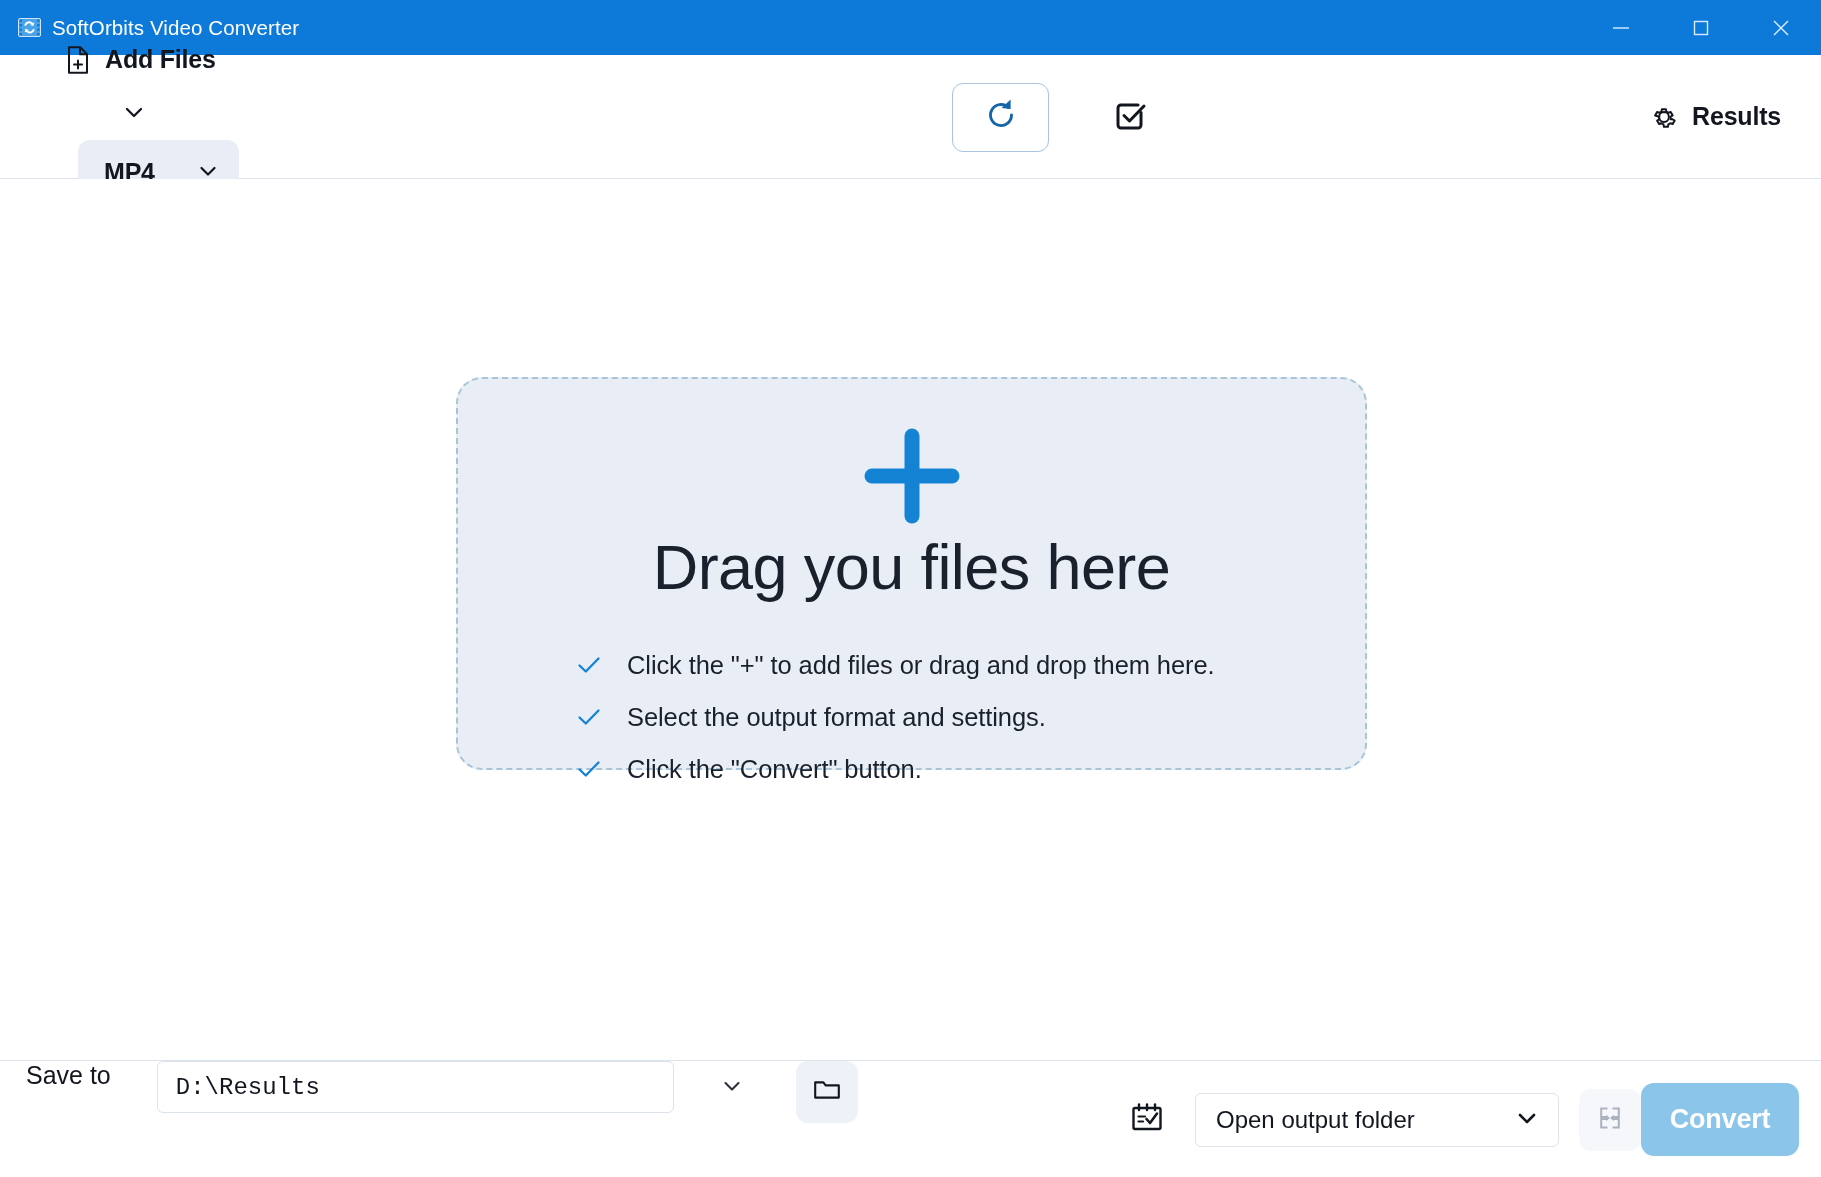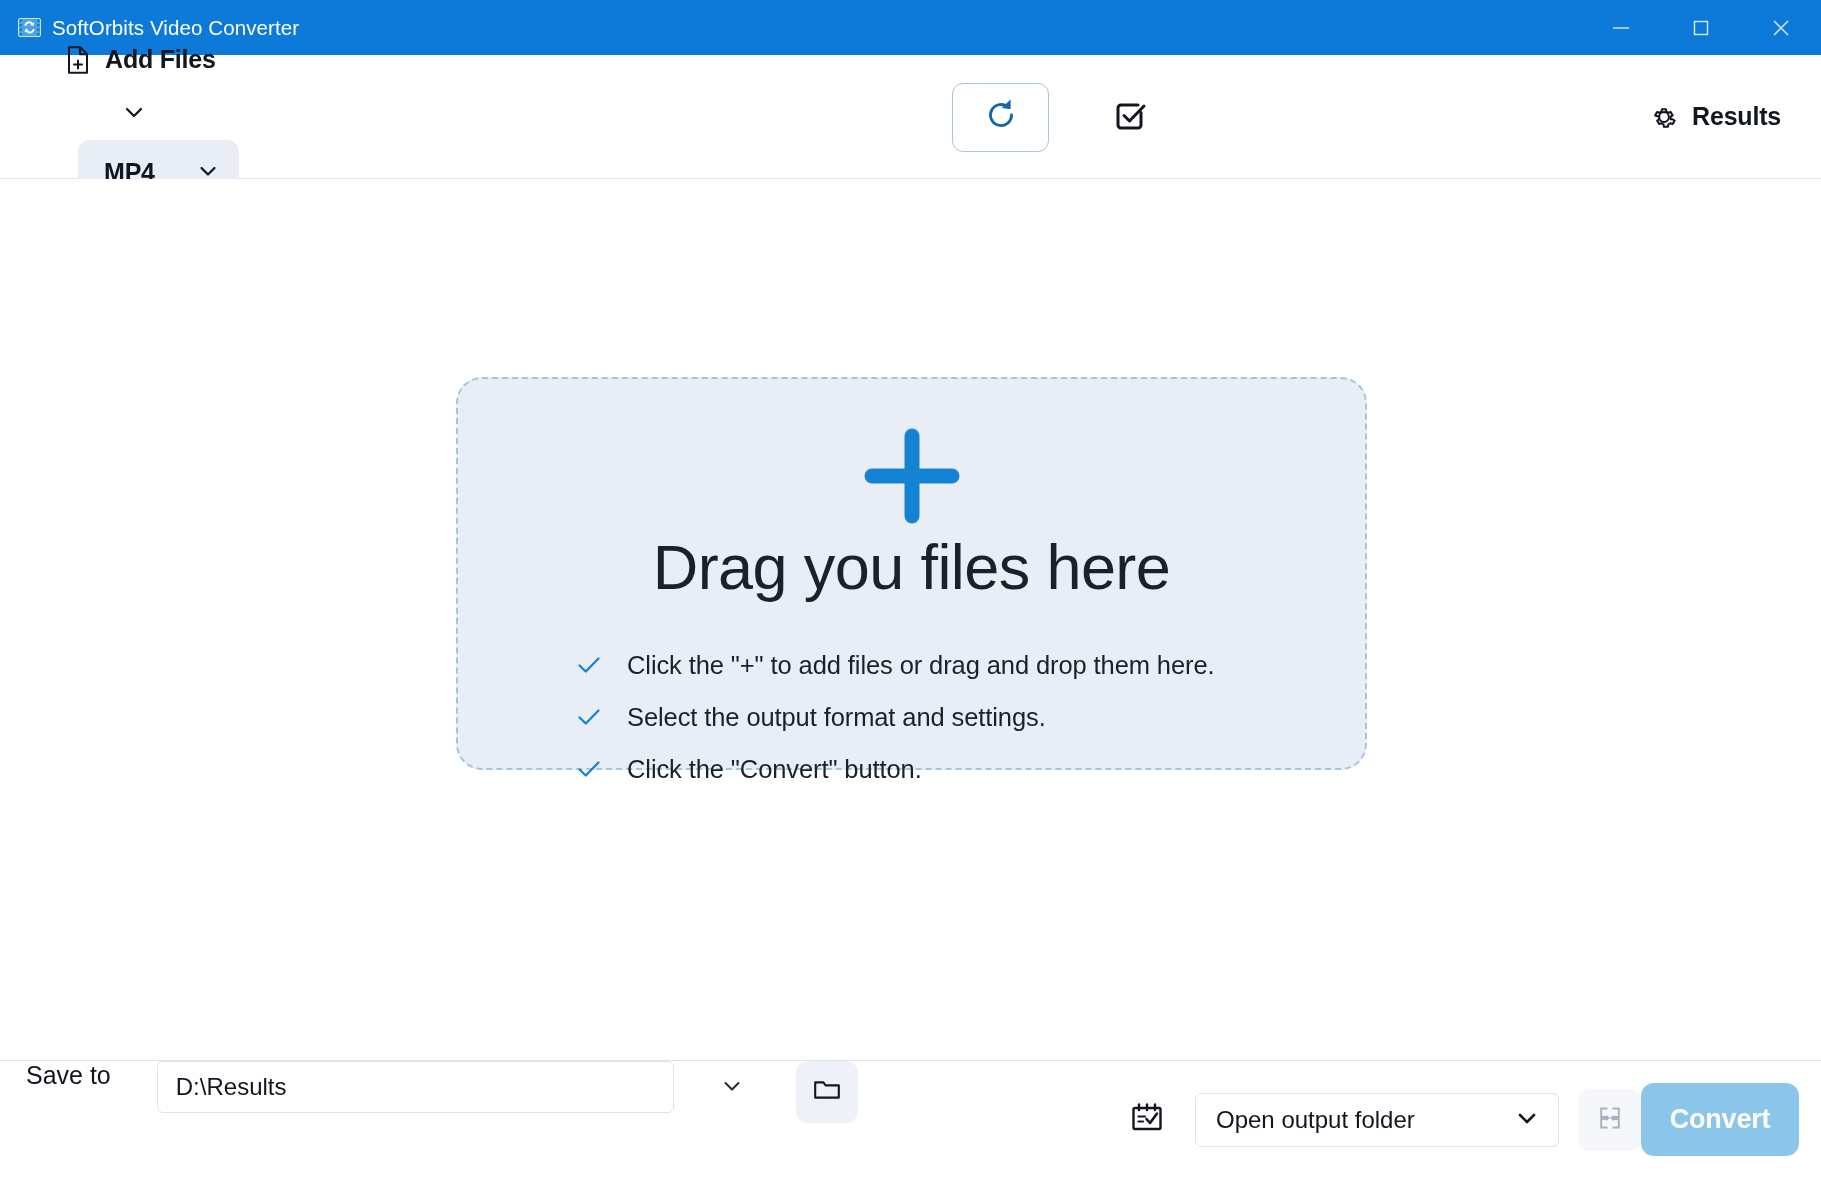--- a/index.html
+++ b/index.html
@@ -264,21 +264,21 @@
     width: 517px;
     height: 52px;
     border: 1px solid #dde3ea;
     border-radius: 6px;
     background: #ffffff;
     display: flex;
     align-items: center;
     padding: 0 18px;
     font-size: 24px;
     color: #12161f;
-    font-family: Liberation Sans, sans-serif;
+    font-family: Liberation Mono, monospace;
     outline: none;
   }
   .path-input::placeholder { color: #9aa3b0; }
   .path-caret {
     width: 54px;
     height: 54px;
     margin-left: 8px;
     display: flex;
     align-items: center;
     justify-content: center;

